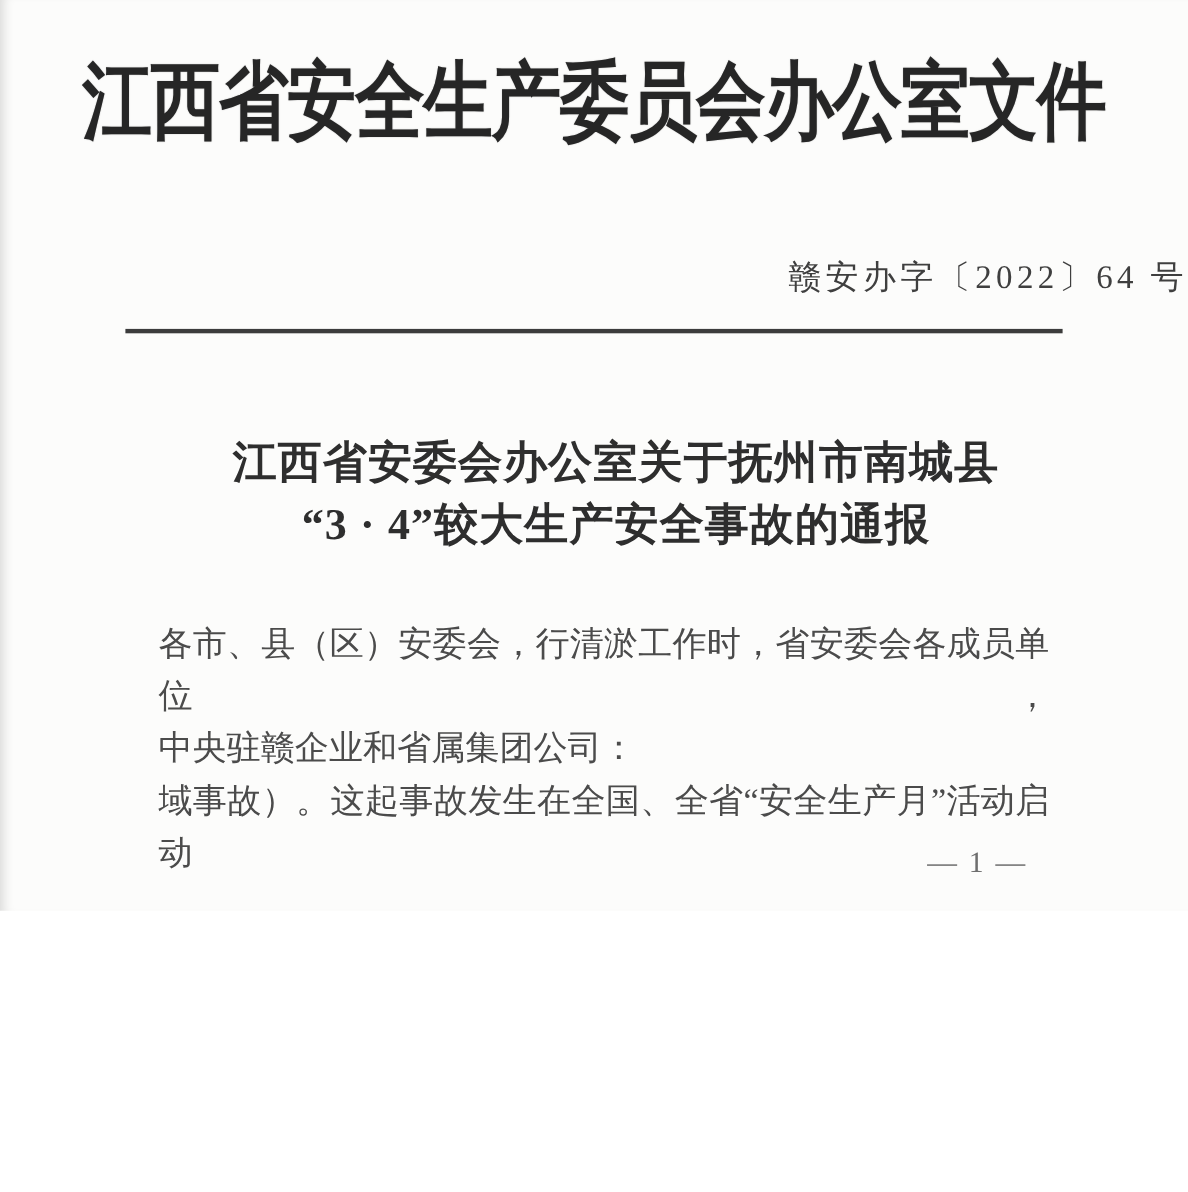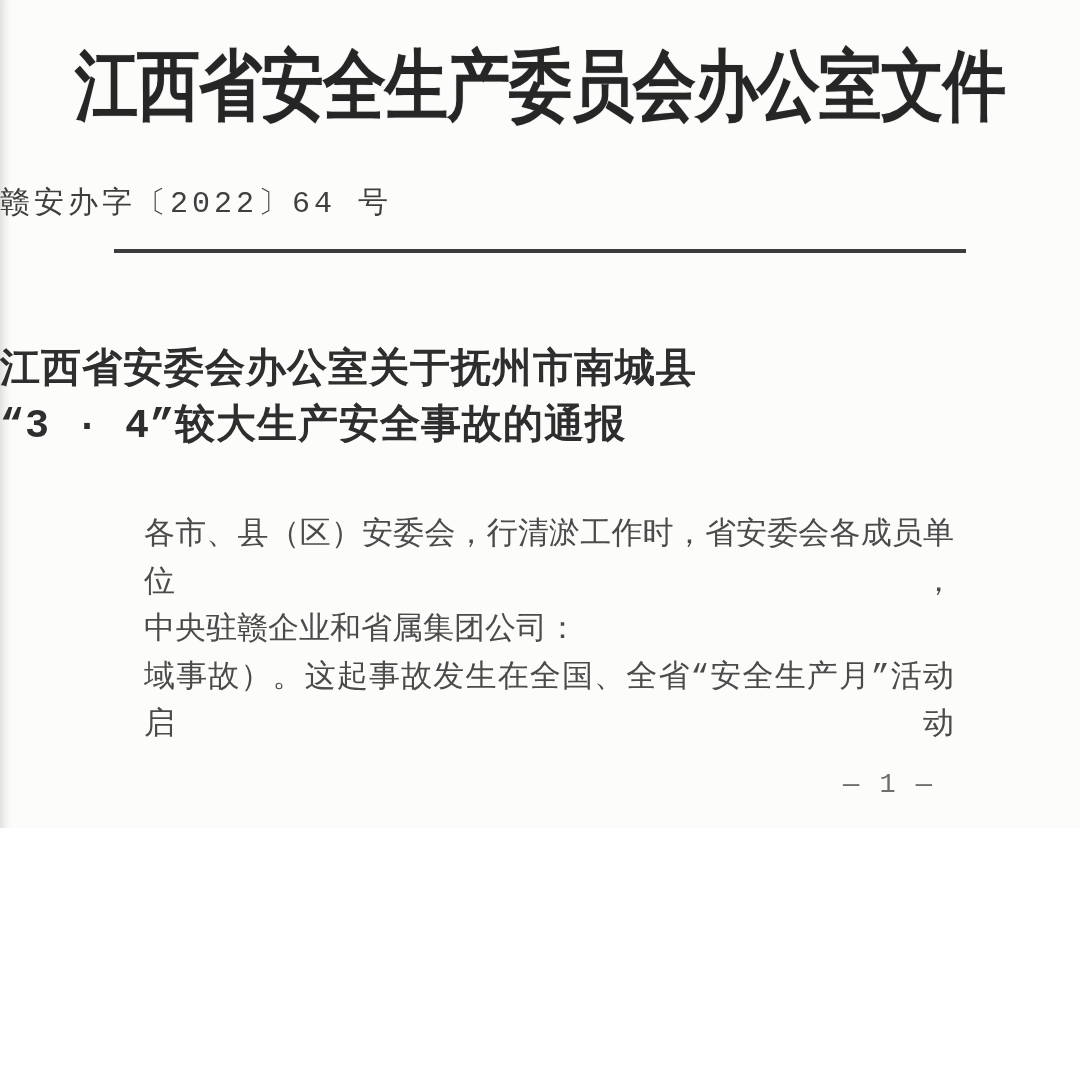--- a/index.html
+++ b/index.html
@@ -6,59 +6,60 @@
     margin: 0;
     padding: 0;
     background: #ffffff;
   }
   .page {
     position: relative;
     width: 1080px;
     height: 828px;
     margin: 0 auto;
     background: var(--page_bg, #fcfcfb);
-    font-family: Liberation Mono, monospace;
+    font-family: Liberation Serif, serif;
     overflow: hidden;
     
     box-shadow: inset 10px 0 10px -7px rgba(0,0,0,0.14);
   }
   .letterhead {
     margin-top: 46px;
     text-align: center;
     font-size: 63px;
     line-height: 76px;
     font-weight: bold;
     color: var(--ink, #262626);
     letter-spacing: -1px;
     transform: scaleY(1.22);
     transform-origin: 50% 0;
     white-space: nowrap;
     text-shadow: 0 0 1px rgba(0,0,0,0.35);
   }
   .doc-number {
-    margin-top: 60px;
-    text-align: left;
+    margin-top: 110px;
+    text-align: right;
     font-size: 30px;
     color: #3f3f3f;
     letter-spacing: 4px;
   }
   .rule {
     width: 852px;
     height: 4px;
     margin: 26px auto 0 auto;
     background: var(--rule, #3c3c3c);
   }
   .doc-title {
     margin-top: 90px;
-    text-align: left;
+    text-align: center;
     font-weight: bold;
     font-size: 40px;
     line-height: 56px;
     color: #2e2e2e;
     letter-spacing: 1px;
+    padding-left: 40px;
   }
   .body-text {
     margin: 56px 126px 0 144px;
     font-size: 31px;
     line-height: 47.5px;
     color: var(--body_ink, #4b4b4b);
   }
   .line {
     min-height: 47.5px;
     white-space: nowrap;

